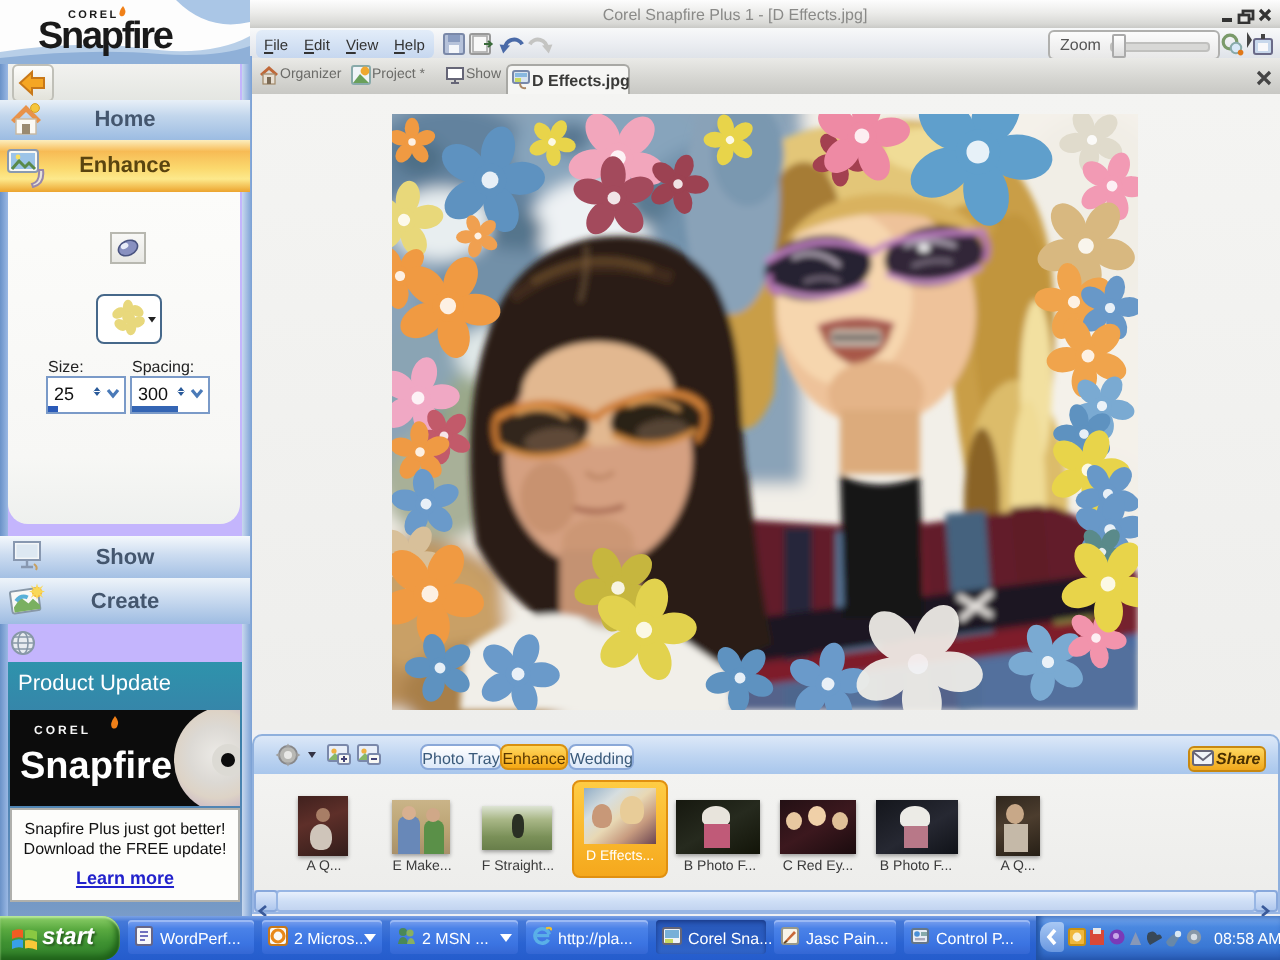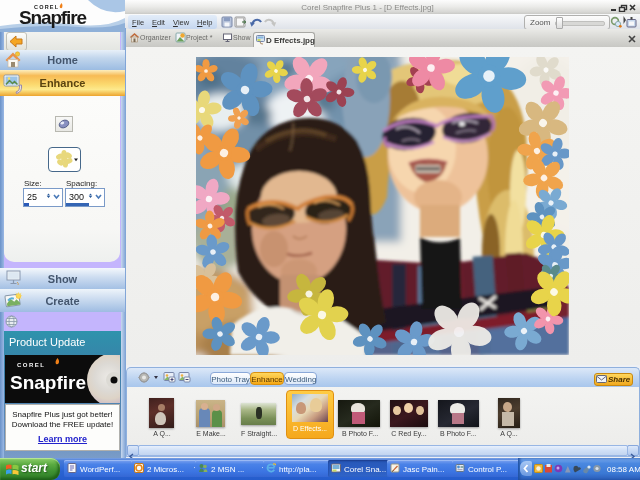--- a/index.html
+++ b/index.html
@@ -26,21 +26,21 @@
 .thumb{position:absolute;box-shadow:0 1px 2px rgba(0,0,0,0.35);}
 .tlabel{position:absolute;font-size:7px;color:#3a3a3a;text-align:center;}
 
 #sidebar{left:0;top:0;width:125px;height:458px;background:#c4b5fd;}
 .navband{left:0;width:125px;}
 .navtext{width:125px;text-align:center;font-weight:bold;font-size:11px;color:#44566e;}
 .spinbox{position:absolute;width:38px;height:17px;background:#fff;border:1px solid #7a9ac8;}
 .spintext{position:absolute;left:3px;top:3px;font-size:9px;color:#111;}
 
 #taskbar{left:0;top:458px;width:640px;height:34px;background:linear-gradient(180deg,#7aa1e4 0%,#4579d8 8%,#2a63d2 40%,#2258c8 80%,#1c4aae 100%);}
-.taskbtn{position:absolute;top:2px;height:17px;border-radius:2px;background:linear-gradient(180deg,#7da2ef 0%,#4a82e8 25%,#3b74e2 70%,#3567d4 100%);box-shadow:inset 0 1px 0 #9ab9f4;color:#fff;font-size:8px;padding-left:12px;}
+.taskbtn{position:absolute;top:2px;height:17px;border-radius:2px;background:linear-gradient(180deg,#7da2ef 0%,#4a82e8 25%,#3b74e2 70%,#3567d4 100%);box-shadow:inset 0 1px 0 #9ab9f4;color:#fff;font-size:8px;}
 .taskbtn .tbt{position:absolute;left:16px;top:5px;white-space:nowrap;overflow:hidden;}
 .tbicon{position:absolute;left:3px;top:3px;width:10px;height:10px;}
 </style></head>
 <body>
 
 <div class="abs" id="titlebar">
   <div class="abs" id="titletext">Corel Snapfire Plus 1 - [D Effects.jpg]</div>
   <svg class="abs" style="left:485px;top:3px" width="28" height="9">
     <rect x="1" y="6" width="5" height="2" fill="#333"></rect>
     <rect x="11.5" y="2.5" width="5" height="4" fill="none" stroke="#333" stroke-width="1.4"></rect>

